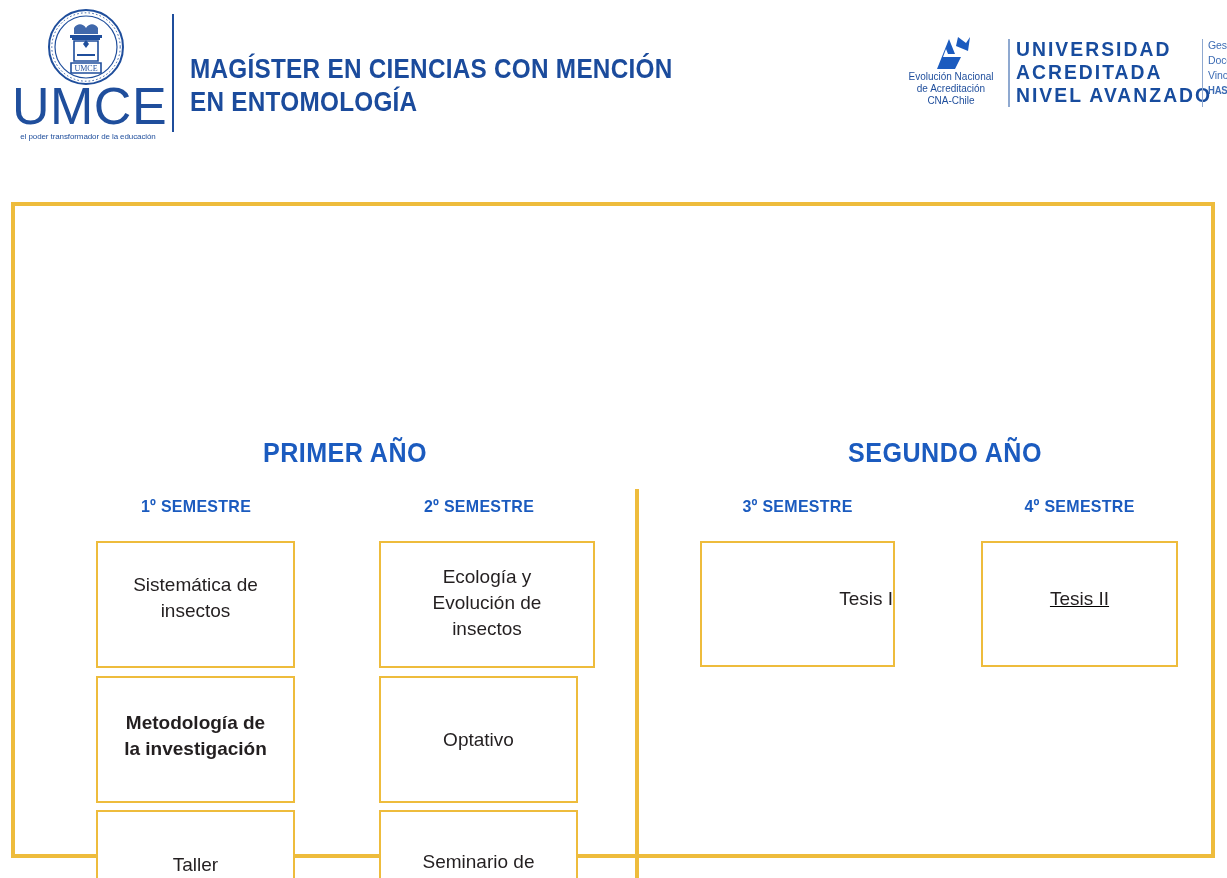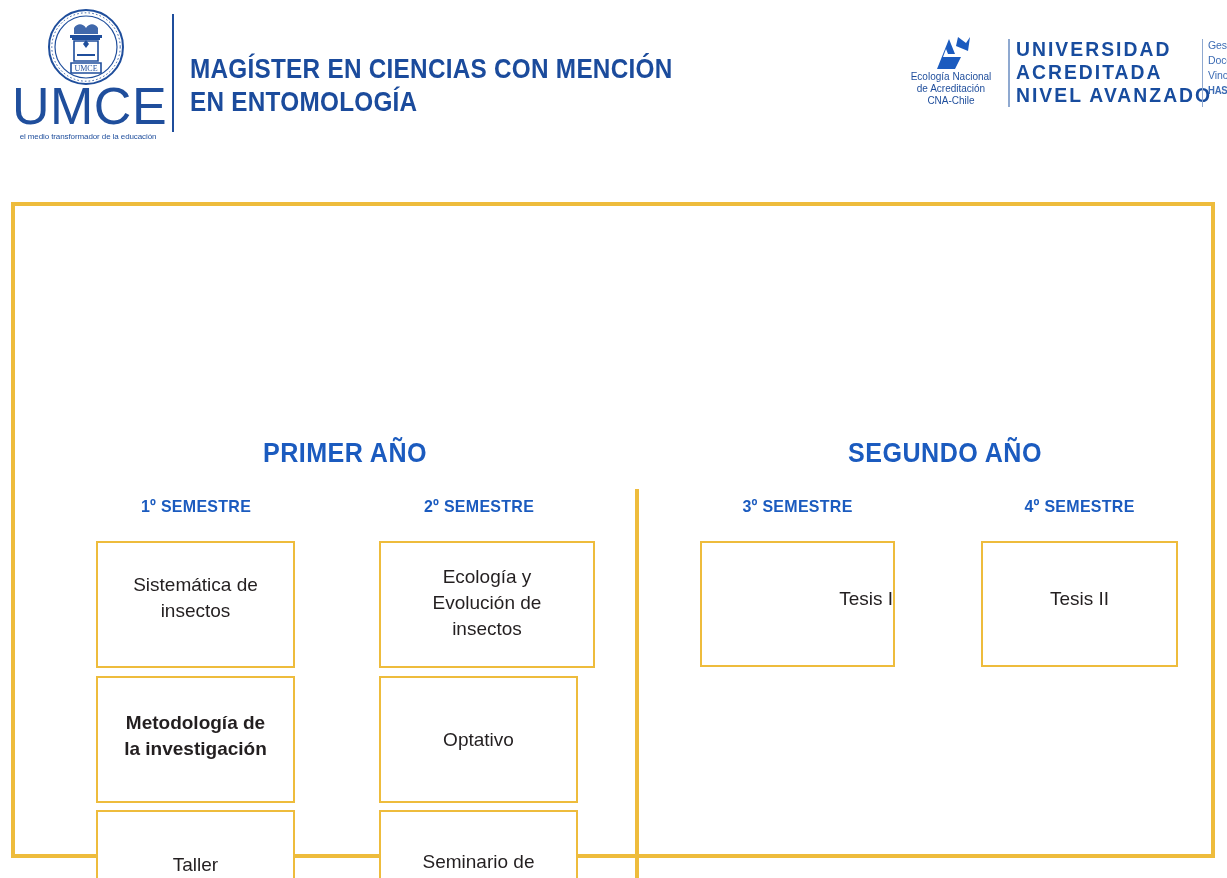--- a/index.html
+++ b/index.html
@@ -238,21 +238,21 @@
   #box-c1-0 { left:  81px; top: 335px; width: 199px; height: 127px; }
   #box-c1-1 { left:  81px; top: 470px; width: 199px; height: 127px; font-weight: bold; }
   #box-c1-2 { left:  81px; top: 604px; width: 199px; height: 127px; }
   
   #box-c2-0 { left: 364px; top: 335px; width: 216px; height: 127px; }
   #box-c2-1 { left: 364px; top: 470px; width: 199px; height: 127px; }
   #box-c2-2 { left: 364px; top: 604px; width: 199px; height: 127px; }
   
   #box-c3-0 { left: 685px; top: 335px; width: 195px; height: 126px; }
   
-  #box-c4-0 { left: 966px; top: 335px; width: 197px; height: 126px; }
+  #box-c4-0 { left: 966px; top: 335px; width: 197px; height: 126px; text-decoration: underline; }
 
   
   #box-c1-0 .label { transform: translateY(-7px); }
   #box-c1-1 .label { transform: translateY(-4px); }
   #box-c1-2 .label { transform: translateY(4px); }
   #box-c2-0 .label { transform: translateY(-2px); }
   #box-c2-2 .label { transform: translateY(1px); }
   #box-c3-0 .label { transform: translateY(-5px); text-align: right; }
   #box-c4-0 .label { transform: translateY(-5px); }
 </style>
@@ -277,40 +277,40 @@
             <path d="M27 20 c3 -5 9 -5 12 0 c3 -5 9 -5 12 0 l0 6 l-24 0 z" opacity="0.85"></path>
             <path d="M27 33 h24 v20 h-24 z" fill="none" stroke="#1f4e9c" stroke-width="1.6"></path>
             <path d="M36 36 l3 -4 l3 4 l-3 4 z"></path>
             <path d="M30 46 h18 v2 h-18 z"></path>
             <path d="M24 55 h30 v10 h-30 z" fill="none" stroke="#1f4e9c" stroke-width="1.6"></path>
             <text x="39" y="63" font-size="8" text-anchor="middle" font-family="Liberation Serif, serif" fill="#1f4e9c">UMCE</text>
           </g>
         </svg>
       </div>
       <div id="umce-wordmark">UMCE</div>
-      <div id="umce-tagline">el medio transformador de la educación</div>
+      <div id="umce-tagline">el poder transformador de la educación</div>
     </div>
 
     <div id="header-rule"></div>
 
     <div id="program-title">
       <span class="tline">MAGÍSTER EN CIENCIAS CON MENCIÓN</span>
       <span class="tline">EN ENTOMOLOGÍA</span>
     </div>
 
     <div id="cna-badge">
       <div id="cna-mark">
         <div id="cna-mark-glyph">
           <svg viewBox="0 0 54 32" width="54" height="32" aria-hidden="true">
             <path d="M13 32 L25 2 L31 17 L24 17 L22 12 L19 20 L37 20 L31 32 Z" fill="#1b5bbf"></path>
             <path d="M34 0 L42 6 L46 0 L44 14 L32 9 Z" fill="#1b5bbf"></path>
           </svg>
         </div>
         <div id="cna-mark-text">
-          <span>Ecología Nacional</span><br>
+          <span>Evolución Nacional</span><br>
           <span>de Acreditación</span><br>
           <span>CNA-Chile</span>
         </div>
       </div>
 
       <div id="cna-sep1"></div>
 
       <div id="cna-main">
         <span class="cline">UNIVERSIDAD</span>
         <span class="cline">ACREDITADA</span>

